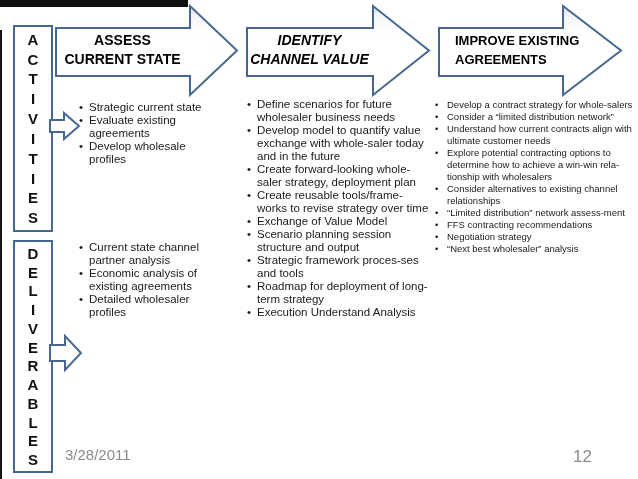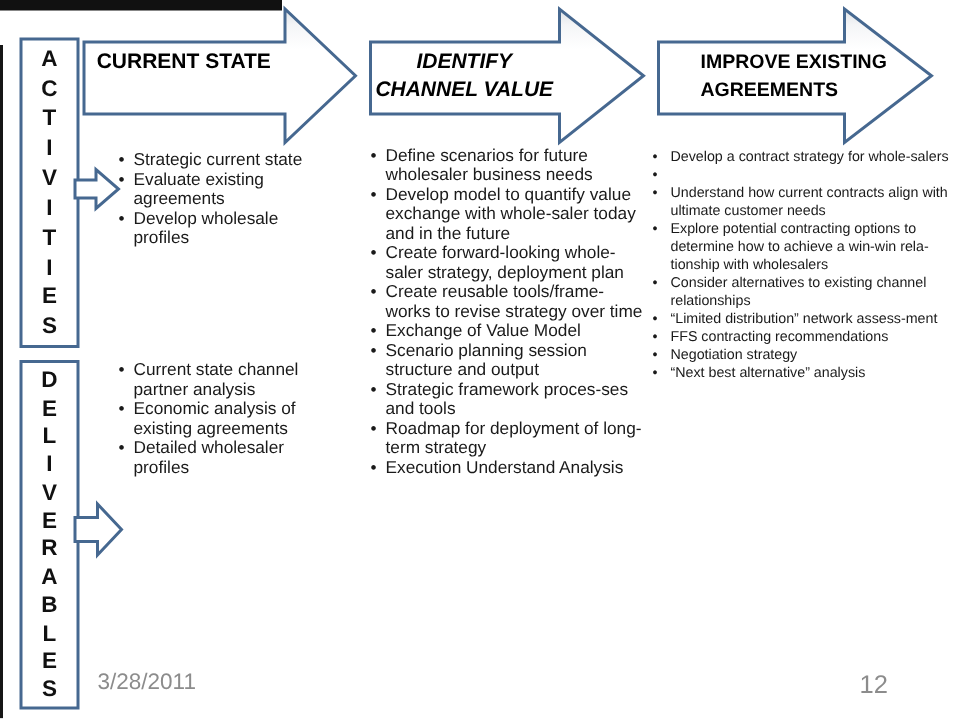--- a/index.html
+++ b/index.html
@@ -24,21 +24,21 @@
   #activities-box{top:25px;height:207px;}
   #deliverables-box{top:240px;height:233px;}
   .vchar{line-height:1;}
 
   svg.shape{position:absolute;overflow:visible;}
   svg.shape polygon{stroke:var(--border);stroke-width:2;stroke-linejoin:miter;}
 
   .arrow-label{position:absolute;font-weight:bold;color:#000;}
   #label1{left:55px;top:31px;width:135px;text-align:center;font-size:14px;line-height:19px;}
   #label2{left:246px;top:31px;width:127px;text-align:center;font-size:14px;line-height:19px;font-style:italic;}
-  #label3{left:455px;top:31px;width:170px;text-align:left;font-size:13px;line-height:19px;margin-left:12px;}
+  #label3{left:455px;top:31px;width:170px;text-align:left;font-size:13px;line-height:19px;}
 
   .bullets{position:absolute;}
   .bullet-item{display:flex;}
   .bullet-item .dot{flex:0 0 10px;}
   #col1-activities{left:79px;top:101px;width:140px;font-size:11.5px;line-height:13px;}
   #col1-deliverables{left:79px;top:241px;width:140px;font-size:11.5px;line-height:13px;}
   #col2-items{left:247px;top:98px;width:184px;font-size:11.5px;line-height:13px;}
   #col3-items{left:435px;top:99px;width:202px;font-size:9.5px;line-height:12px;}
   #col3-items .bullet-item .dot{flex:0 0 12px;}
 
@@ -115,20 +115,21 @@
         <stop offset="0" stop-color="#dde1e6"></stop>
           <stop offset="0.12" stop-color="#f4f5f7"></stop>
         <stop offset="0.3" stop-color="#ffffff"></stop>
           <stop offset="1" stop-color="#ffffff"></stop>
       </linearGradient>
     </defs>
     <polygon fill="url(#g3)" points="1,24 125,24 125,2 183,46.5 125,91 125,72 1,72"></polygon>
   </svg>
 
   <div class="arrow-label" id="label1">
+    <div>ASSESS</div>
     <div>CURRENT STATE</div>
   </div>
   <div class="arrow-label" id="label2">
     <div>IDENTIFY</div>
     <div>CHANNEL VALUE</div>
   </div>
   <div class="arrow-label" id="label3">
     <div>IMPROVE EXISTING</div>
     <div>AGREEMENTS</div>
   </div>
@@ -199,20 +200,21 @@
         <span class="btext">Execution Understand Analysis</span>
       </div>
     </div>
   <div class="bullets" id="col3-items">
       <div class="bullet-item">
         <span class="dot">•</span>
         <span class="btext">Develop a contract strategy for whole-salers</span>
       </div>
       <div class="bullet-item">
         <span class="dot">•</span>
+        <span class="btext">Consider a “limited distribution network”</span>
       </div>
       <div class="bullet-item">
         <span class="dot">•</span>
         <span class="btext">Understand how current contracts align with ultimate customer needs</span>
       </div>
       <div class="bullet-item">
         <span class="dot">•</span>
         <span class="btext">Explore potential contracting options to determine how to achieve a win-win rela-tionship with wholesalers</span>
       </div>
       <div class="bullet-item">
@@ -226,20 +228,20 @@
       <div class="bullet-item">
         <span class="dot">•</span>
         <span class="btext">FFS contracting recommendations</span>
       </div>
       <div class="bullet-item">
         <span class="dot">•</span>
         <span class="btext">Negotiation strategy</span>
       </div>
       <div class="bullet-item">
         <span class="dot">•</span>
-        <span class="btext">“Next best alternative” analysis</span>
+        <span class="btext">“Next best wholesaler” analysis</span>
       </div>
     </div>
 
   <div class="footer-date">3/28/2011</div>
   <div class="footer-page">12</div>
 
 </div>
 
 </body></html>

